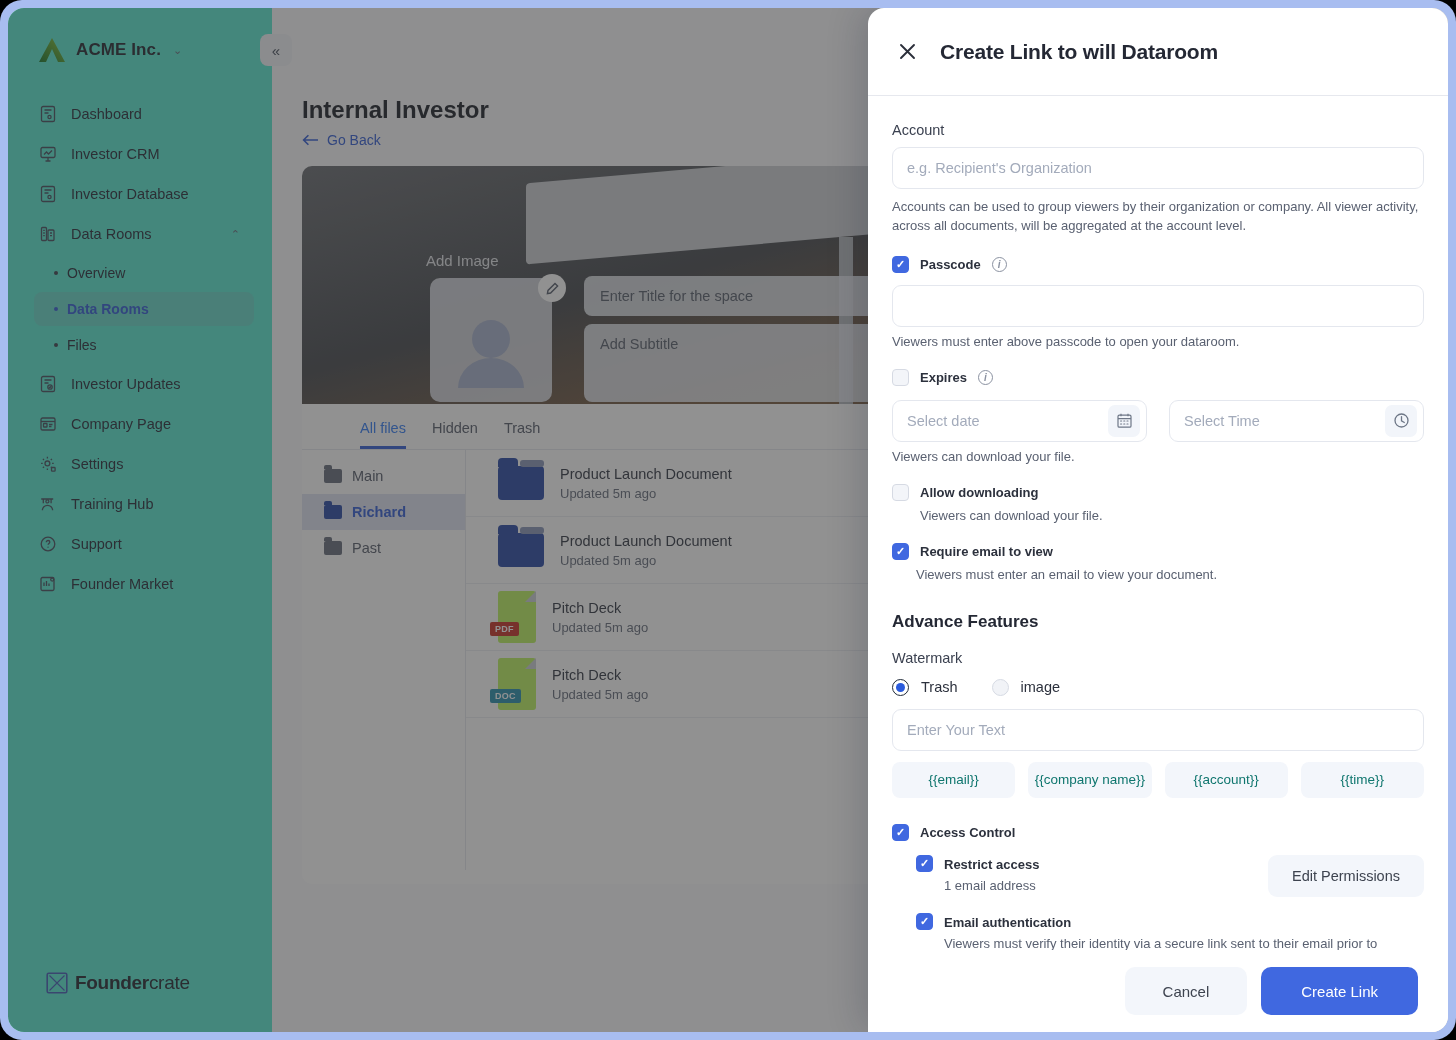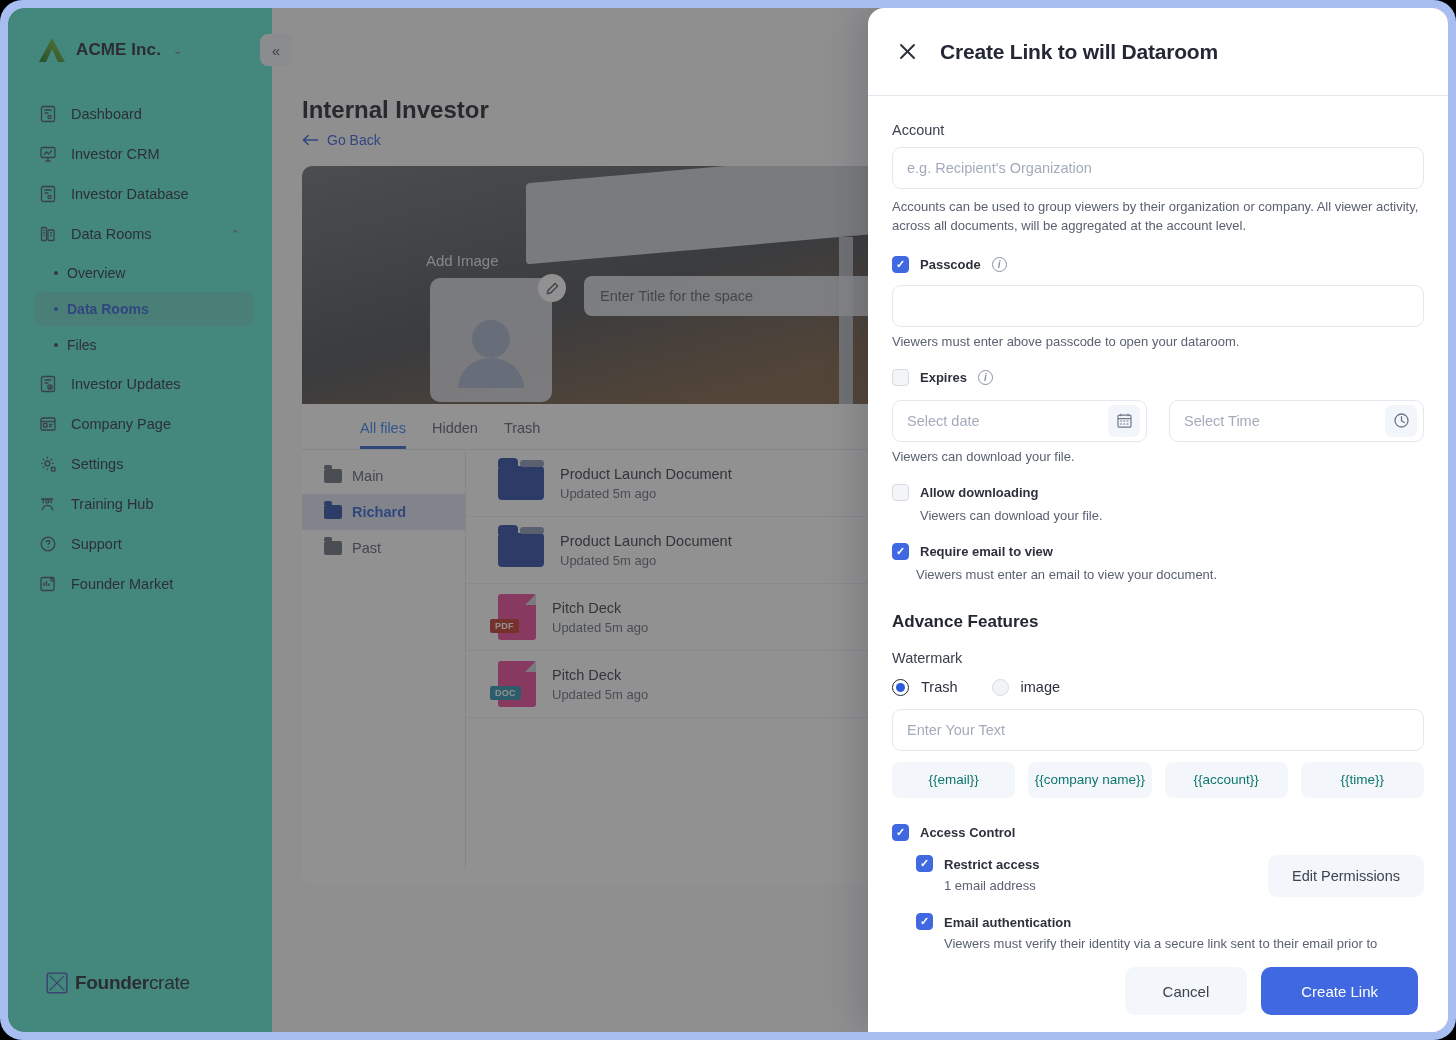--- a/index.html
+++ b/index.html
@@ -131,21 +131,21 @@
   .tree-row { display:flex; align-items:center; gap:10px; height:36px; padding-left:22px; font-size:14.5px; color:#5c6270; cursor:pointer;}
   .tree-row.active { background:#dfe4f2; color:#3a63d8; font-weight:600;}
   .folder-ico { width:18px; height:14px; border-radius:2px; background:#6b7280; position:relative; flex:0 0 18px;}
   .folder-ico::before{content:"";position:absolute;left:0;top:-4px;width:8px;height:4px;border-radius:2px 2px 0 0;background:#6b7280;}
   .tree-row.active .folder-ico, .tree-row.active .folder-ico::before { background:#2f4fa8; }
   .flist { flex:1; }
   .frow { display:flex; align-items:center; gap:16px; height:67px; padding-left:32px; border-bottom:1px solid #eceef2; cursor:pointer;}
   .frow .big-folder{width:46px;height:34px;border-radius:4px;background:#2f4fa8;position:relative;flex:0 0 46px;}
   .frow .big-folder::before{content:"";position:absolute;left:0;top:-8px;width:20px;height:9px;border-radius:4px 4px 0 0;background:#2f4fa8;}
   .frow .big-folder::after{content:"";position:absolute;right:0;top:-6px;width:24px;height:7px;border-radius:3px;background:#8d99bb;}
-  .doc-ico{width:38px;height:46px;background:#ec4899;border-radius:3px;position:relative;flex:0 0 38px;}
+  .doc-ico{width:38px;height:52px;background:#bef264;border-radius:3px;position:relative;flex:0 0 38px;}
   .doc-ico::after{content:"";position:absolute;right:0;top:0;border-width:0 0 11px 11px;border-style:solid;border-color:transparent transparent #cdd1d8 transparent;}
   .doc-badge{position:absolute;left:-8px;bottom:7px;font-size:9px;font-weight:700;color:#fff;padding:2px 5px;border-radius:2px;letter-spacing:.3px;}
   .fname{font-size:14.5px;color:#383d49;}
   .fmeta{font-size:13px;color:#6b7280;margin-top:4px;}
 
   
   #modal {
     position: absolute; right: 0; top: 0; bottom: 0; width: 580px;
     background: #ffffff; z-index: 60;
     border-radius: 16px 0 0 16px;
@@ -407,20 +407,21 @@
           <circle cx="37" cy="21" r="19" fill="#a9b4cf"></circle>
           <path d="M4 70 A33 30 0 0 1 70 70 Z" fill="#a9b4cf"></path>
         </svg>
       </div>
       <div class="pencil-badge">
         <svg width="13" height="13" viewBox="0 0 13 13" fill="none" stroke="#5b6271" stroke-width="1.4">
               <path d="M9 1.4l2.6 2.6-7 7-3.2.6.6-3.2z"></path>
             </svg>
       </div>
       <div class="field-ghost field-title">Enter Title for the space</div>
+      <div class="field-ghost field-sub">Add Subtitle</div>
     </div>
 
     <div class="filecard">
       <div class="tabs">
         <div class="tab active">All files</div>
         <div class="tab">Hidden</div>
         <div class="tab">Trash</div>
       </div>
       <div class="cols">
         <div class="tree">

